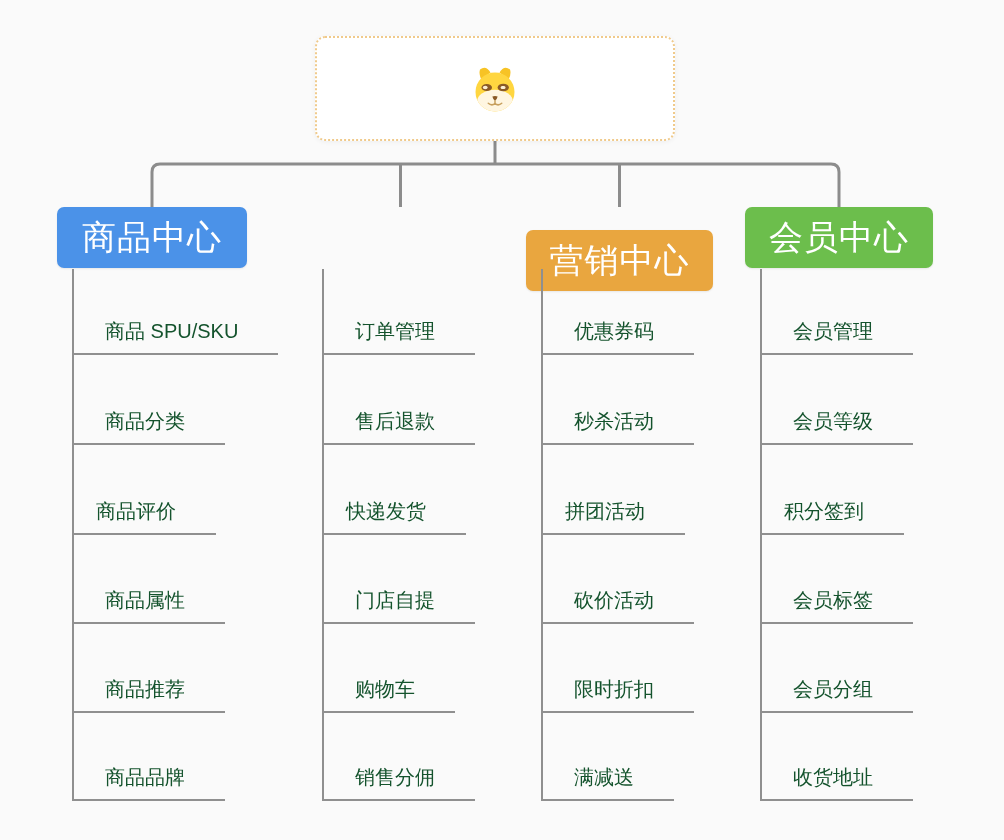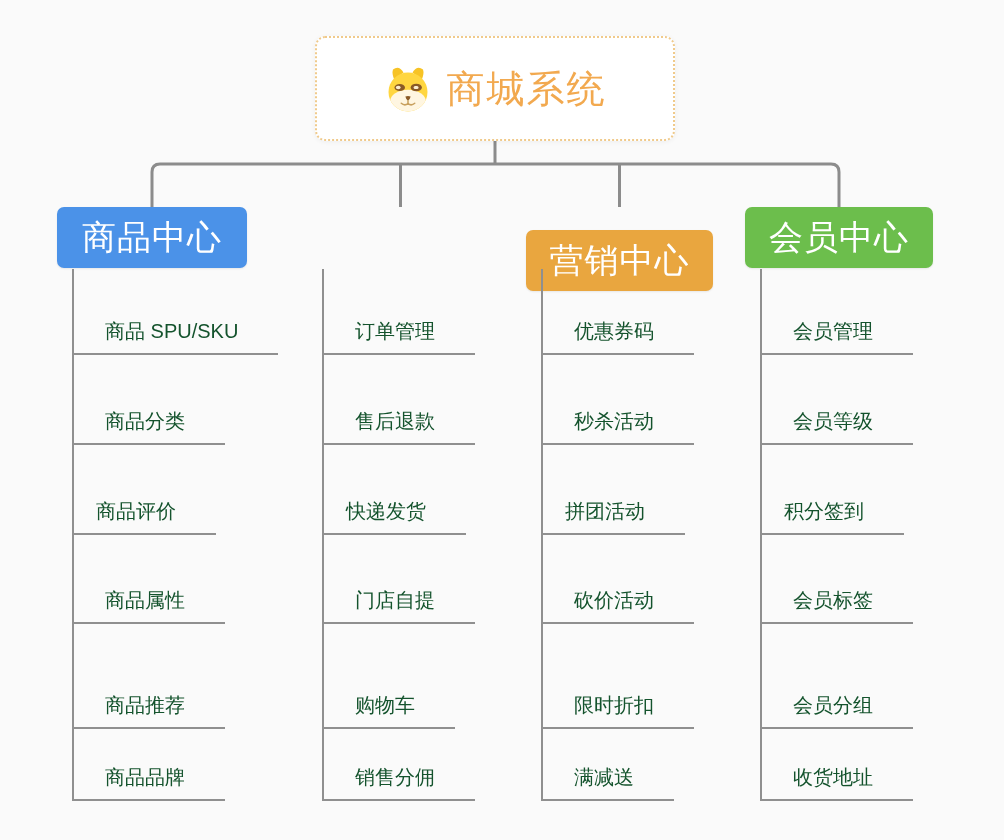--- a/index.html
+++ b/index.html
@@ -36,21 +36,21 @@
   .col1{left:72px;} .col2{left:322px;} .col3{left:541px;} .col4{left:760px;}
   .vline{position:absolute;left:0;top:0;width:2px;height:530px;background:#8F8F8F;}
   .leaf{
     position:absolute;left:0;white-space:nowrap;
     font-size:20px;line-height:28px;color:#14532d;
     padding:0 40px 8px 33px;
     border-bottom:2px solid #8F8F8F;
     cursor:default;
   }
   .r1{top:48px;} .r2{top:138px;} .r3{top:228px;padding-left:24px;}
-  .r4{top:317px;} .r5{top:422px;text-align:right;} .r6{top:494px;}
+  .r4{top:317px;} .r5{top:406px;text-align:right;} .r6{top:494px;}
 </style>
 </head>
 <body>
 
 <div class="canvas">
 
   <svg class="connectors" viewBox="0 0 1004 840" style="color: rgb(140, 140, 140);">
     <path d="M495,139 L495,164" stroke="currentColor" stroke-width="3" fill="none"></path>
     <path d="M152,207 L152,172 Q152,164 160,164 L831,164 Q839,164 839,172 L839,207" stroke="currentColor" stroke-width="3" fill="none"></path>
     <path d="M400.5,164 L400.5,207" stroke="currentColor" stroke-width="3" fill="none"></path>
@@ -71,21 +71,20 @@
         <ellipse cx="32" cy="49" rx="24" ry="16" fill="#FFF6E1" clip-path="url(#hc)"></ellipse>
         <ellipse cx="21" cy="30" rx="7" ry="4.8" fill="#8A5A26"></ellipse>
         <ellipse cx="19" cy="30" rx="3.2" ry="2.2" fill="#FCEFD2"></ellipse>
         <ellipse cx="43" cy="30" rx="7.5" ry="5" fill="#8A5A26"></ellipse>
         <rect x="39.5" y="28" width="6.5" height="4" rx="2" fill="#FCEFD2"></rect>
         <path d="M28.5,42 Q32,40.5 35.5,42 Q34.5,46.5 32,47.5 Q29.5,46.5 28.5,42 Z" fill="#8A5A26"></path>
         <path d="M32,47.5 L32,51.5" stroke="#C8A05E" stroke-width="2" fill="none" stroke-linecap="round"></path>
         <path d="M23,51 Q27.5,55 32,51.5 Q36.5,55 41,51" stroke="#C8A05E" stroke-width="2" fill="none" stroke-linecap="round"></path>
       </svg>
     </span>
-    <span class="root-title" style="color: rgb(242, 169, 79);">商城系统</span>
   </div>
 
   <div class="branch b1" style="background-color: rgb(75, 146, 232);">
     <span>商品中心</span>
   </div>
   <div class="branch b3" style="background-color: rgb(233, 166, 63);">
     <span>营销中心</span>
   </div>
   <div class="branch b4" style="background-color: rgb(108, 190, 76);">
     <span>会员中心</span>

